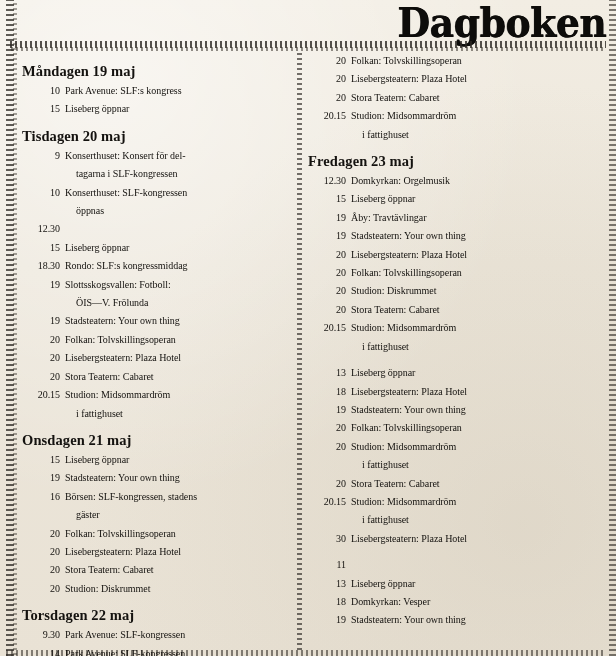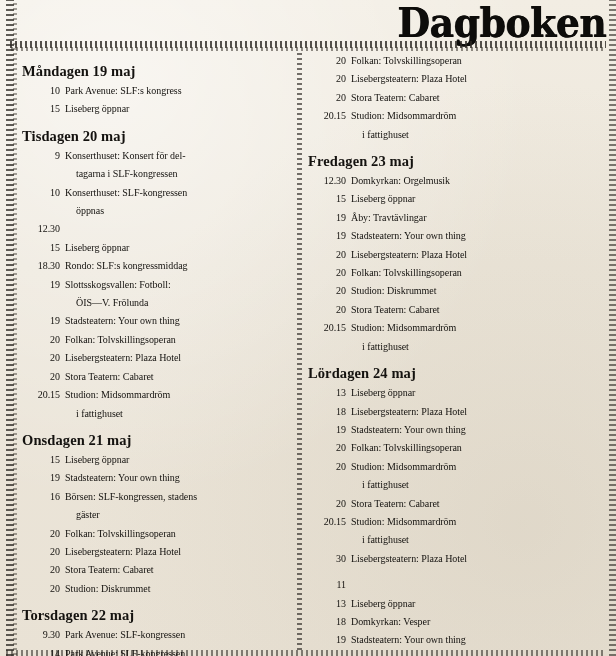--- a/index.html
+++ b/index.html
@@ -342,21 +342,20 @@
           <div class="entry">
             <span class="entry-time">20</span>
             <span class="entry-text"><span>Stora Teatern: Cabaret</span></span>
           </div>
           <div class="entry">
             <span class="entry-time">20.15</span>
             <span class="entry-text"><span>Studion: Midsommardröm</span><span class="cont">i fattighuset</span></span>
           </div>
         </div>
         <div class="day">
-          <div class="day-heading"><span>Lördagen</span><span class="dnum">&nbsp;24 maj</span></div>
           <div class="entry">
             <span class="entry-time">13</span>
             <span class="entry-text"><span>Liseberg öppnar</span></span>
           </div>
           <div class="entry">
             <span class="entry-time">18</span>
             <span class="entry-text"><span>Lisebergsteatern: Plaza Hotel</span></span>
           </div>
           <div class="entry">
             <span class="entry-time">19</span>

